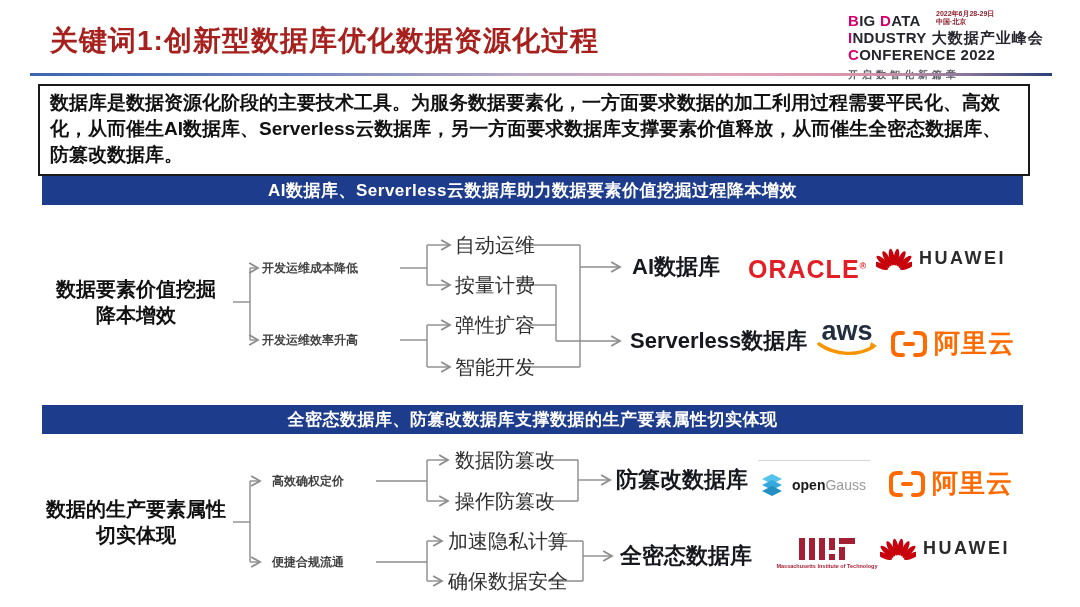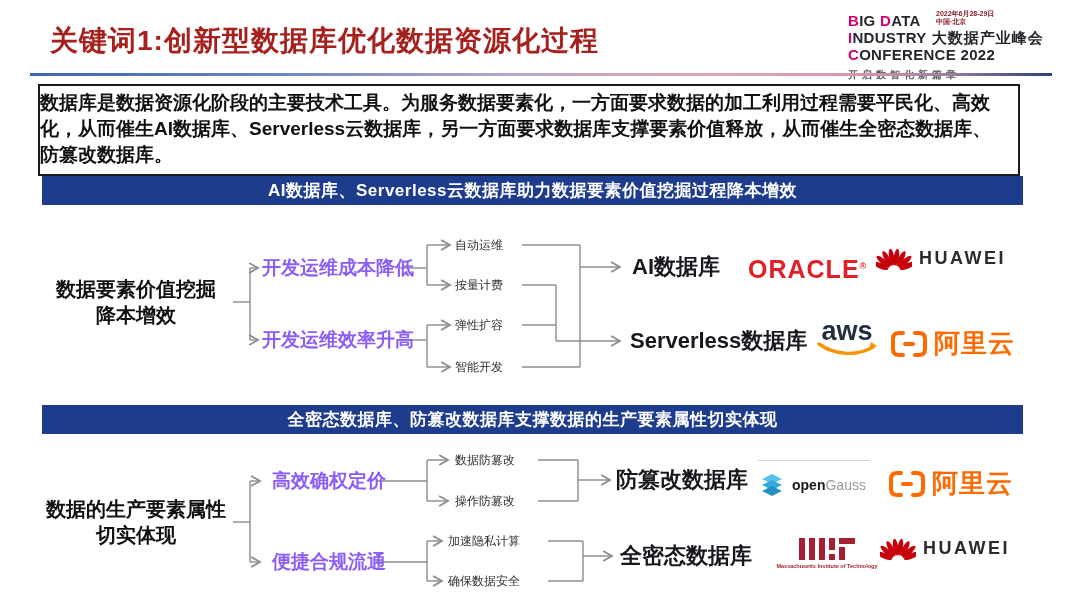--- a/index.html
+++ b/index.html
@@ -16,32 +16,32 @@
   .conf .en{font-size:15px;font-weight:800;color:#26262E;letter-spacing:.3px;}
   .conf .mag{color:#D4006E;}
   .conf .cn{font-size:15px;font-weight:bold;color:#26262E;letter-spacing:1px;}
   .conf .dateblk{position:absolute;left:88px;top:-2px;font-size:7px;color:#8B1E2D;line-height:8px;font-weight:bold;}
   .conf .slogan{font-size:10px;color:#5A5A66;letter-spacing:4px;margin-top:3px;font-weight:bold;}
 
   .grad-rule{left:30px;top:73px;width:1022px;height:3px;
      background:linear-gradient(90deg,#3B66AE 0%,#6F87C0 25%,#B9A8C6 48%,#E0A4B6 68%,#D794A9 82%,#9A7E9E 90%,#2B3F79 100%);}
 
   
-  .intro-box{left:38px;top:84px;width:968px;border:2px solid #1a1a1a;padding:4px 10px 6px 0;
+  .intro-box{left:38px;top:84px;width:968px;border:2px solid #1a1a1a;padding:4px 10px 6px 10px;
      font-size:19px;line-height:26px;color:#111;font-weight:bold;}
 
   
   .banner{left:42px;width:981px;height:29px;background:#1E3C8C;color:#ffffff;
      font-size:17px;font-weight:bold;text-align:center;line-height:29px;letter-spacing:.5px;}
   .banner1{top:176px;} .banner2{top:405px;}
 
   
   .root{width:212px;text-align:center;font-size:20px;font-weight:bold;color:#111;line-height:26px;}
-  .branch{font-size:19px;font-weight:bold;color:#8b5cf6;line-height:18px;}
-  .leaf{font-size:12px;color:#2F2F2F;line-height:16px;}
+  .branch{font-size:12px;font-weight:bold;color:#404040;line-height:18px;}
+  .leaf{font-size:20px;color:#2F2F2F;line-height:16px;}
   .outnode{font-size:22px;font-weight:bold;color:#16181D;line-height:24px;}
 
   
   .oracle{font-size:25px;font-weight:800;color:#E21E26;letter-spacing:1px;line-height:26px;}
   .oracle sup{font-size:9px;}
   .huawei{display:flex;align-items:flex-start;gap:7px;}
   .huawei .hw-text{font-size:18px;font-weight:bold;color:#2B2B2B;letter-spacing:2.5px;}
   .awslogo{display:flex;flex-direction:column;align-items:center;width:62px;}
   .awslogo .aws-text{font-size:27px;font-weight:800;color:#232F3E;line-height:22px;letter-spacing:0;}
   .ali{display:flex;align-items:center;gap:6px;}

